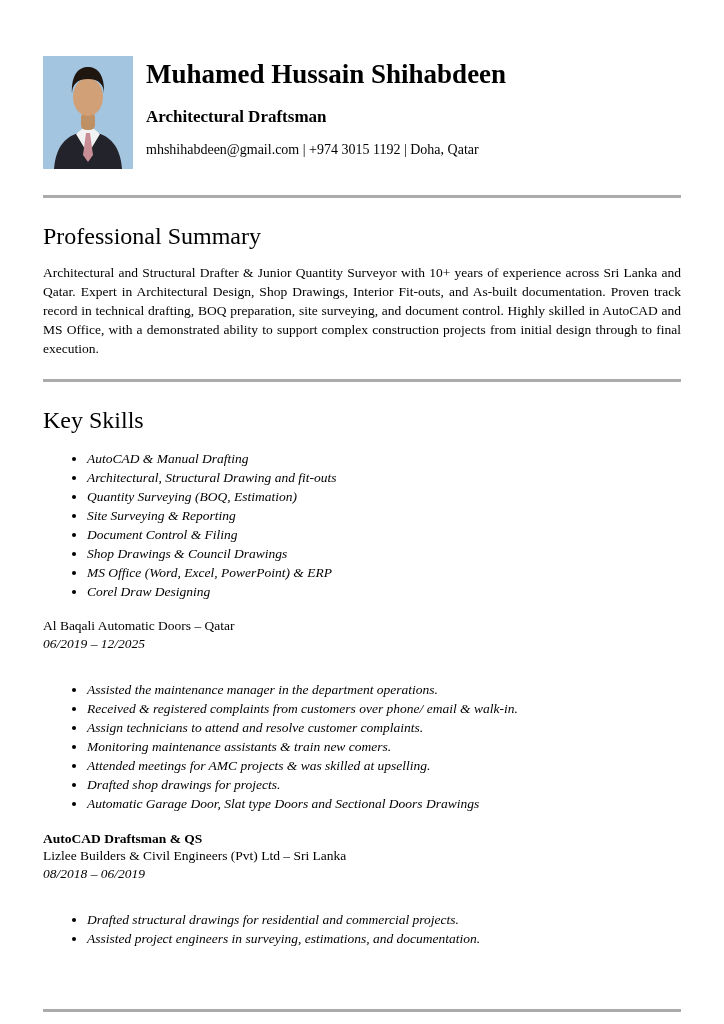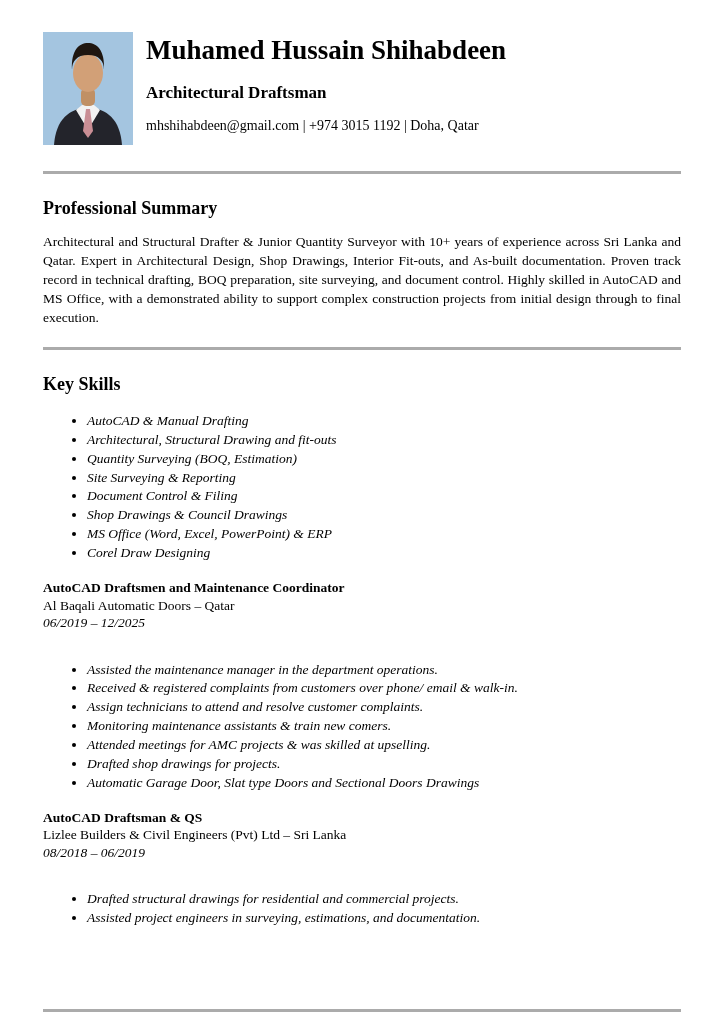--- a/index.html
+++ b/index.html
@@ -5,21 +5,21 @@
   html, body { margin: 0; padding: 0; background: #ffffff; }
   .page {
     width: 724px;
     height: 1024px;
     position: relative;
     background: #ffffff;
     font-family: "Liberation Serif", serif;
     color: #000000;
     overflow: hidden;
   }
-  .content { padding: 32px 43px 0 43px; }
+  .content { padding: 56px 43px 0 43px; }
 
   
   .header { display: flex; gap: 13px; align-items: flex-start; }
   .photo {
     width: 90px; height: 113px; flex: 0 0 auto;
     display: block;
   }
   .header-text { padding-top: 4px; }
   .name { font-size: 27px; font-weight: bold; line-height: 1.1; margin: 0; }
   .role { font-size: 17px; font-weight: bold; margin: 17px 0 0 0; }
@@ -32,22 +32,22 @@
     margin: 0;
   }
   .divider-1 { margin-top: 26px; }
   .divider-2 { margin-top: 20px; }
   .divider-bottom {
     position: absolute;
     left: 43px; right: 43px; bottom: 12px;
   }
 
   .section-heading {
-    font-size: 18px;
-    font-weight: bold;
+    font-size: 24px;
+    font-weight: normal;
     margin: 24px 0 0 0;
     line-height: 1.2;
   }
 
   .summary-text {
     font-size: 13.5px;
     line-height: 1.42;
     text-align: justify;
     margin: 12px 0 0 0;
   }
@@ -107,21 +107,20 @@
       <li>Quantity Surveying (BOQ, Estimation)</li>
       <li>Site Surveying &amp; Reporting</li>
       <li>Document Control &amp; Filing</li>
       <li>Shop Drawings &amp; Council Drawings</li>
       <li>MS Office (Word, Excel, PowerPoint) &amp; ERP</li>
       <li>Corel Draw Designing</li>
     </ul>
 
 
     <div class="job">
-      <div class="job-title">AutoCAD Draftsmen and Maintenance Coordinator</div>
       <div class="job-company">Al Baqali Automatic Doors – Qatar</div>
       <div class="job-dates">06/2019 – 12/2025</div>
       <ul class="bullets">
         <li>Assisted the maintenance manager in the department operations.</li>
         <li>Received &amp; registered complaints from customers over phone/ email &amp; walk-in.</li>
         <li>Assign technicians to attend and resolve customer complaints.</li>
         <li>Monitoring maintenance assistants &amp; train new comers.</li>
         <li>Attended meetings for AMC projects &amp; was skilled at upselling.</li>
         <li>Drafted shop drawings for projects.</li>
         <li>Automatic Garage Door, Slat type Doors and Sectional Doors Drawings</li>

